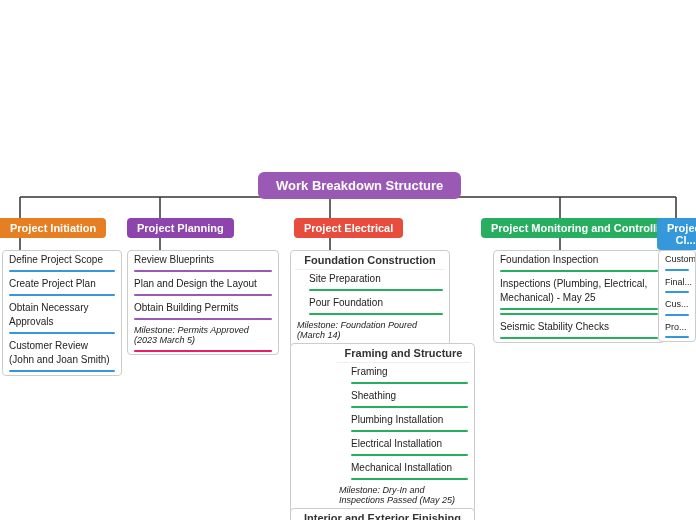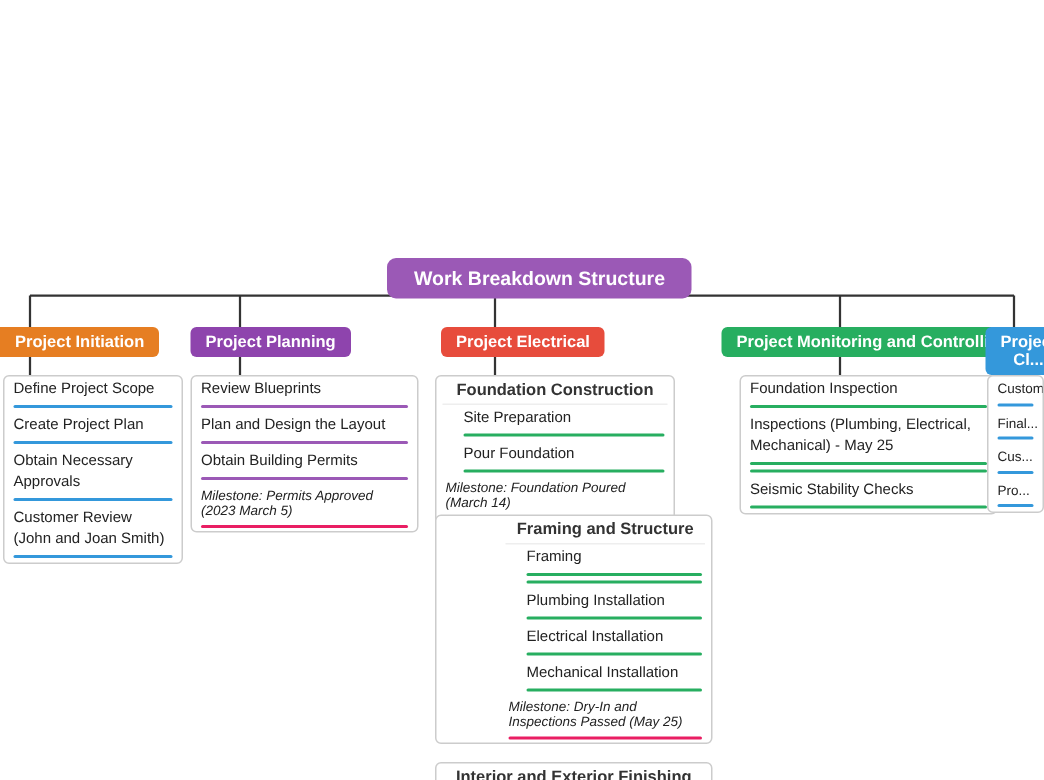--- a/index.html
+++ b/index.html
@@ -208,20 +208,21 @@
     <div class="underline-bar green-bar" style="margin-left:18px;"></div>
     <div class="milestone-text">Milestone: Foundation Poured (March 14)</div>
     <div class="underline-bar pink-bar" style="margin-bottom:2px;"></div>
   </div>
 
   <div class="section-box" style="left:290px; top:343px; width:185px;padding-left:42px;">
     <div class="subsection-title">Framing and Structure</div>
     <div style="height:1px;background:#eee;margin:0 4px;"></div>
     <div class="section-item" style="padding-left:18px;">Framing</div>
     <div class="underline-bar green-bar" style="margin-left:18px;"></div>
+    <div class="section-item" style="padding-left:18px;">Sheathing</div>
     <div class="underline-bar green-bar" style="margin-left:18px;"></div>
     <div class="section-item" style="padding-left:18px;">Plumbing Installation</div>
     <div class="underline-bar green-bar" style="margin-left:18px;"></div>
     <div class="section-item" style="padding-left:18px;">Electrical Installation</div>
     <div class="underline-bar green-bar" style="margin-left:18px;"></div>
     <div class="section-item" style="padding-left:18px;">Mechanical Installation</div>
     <div class="underline-bar green-bar" style="margin-left:18px;"></div>
     <div class="milestone-text">Milestone: Dry-In and Inspections Passed (May 25)</div>
     <div class="underline-bar pink-bar" style="margin-bottom:2px;"></div>
   </div>

